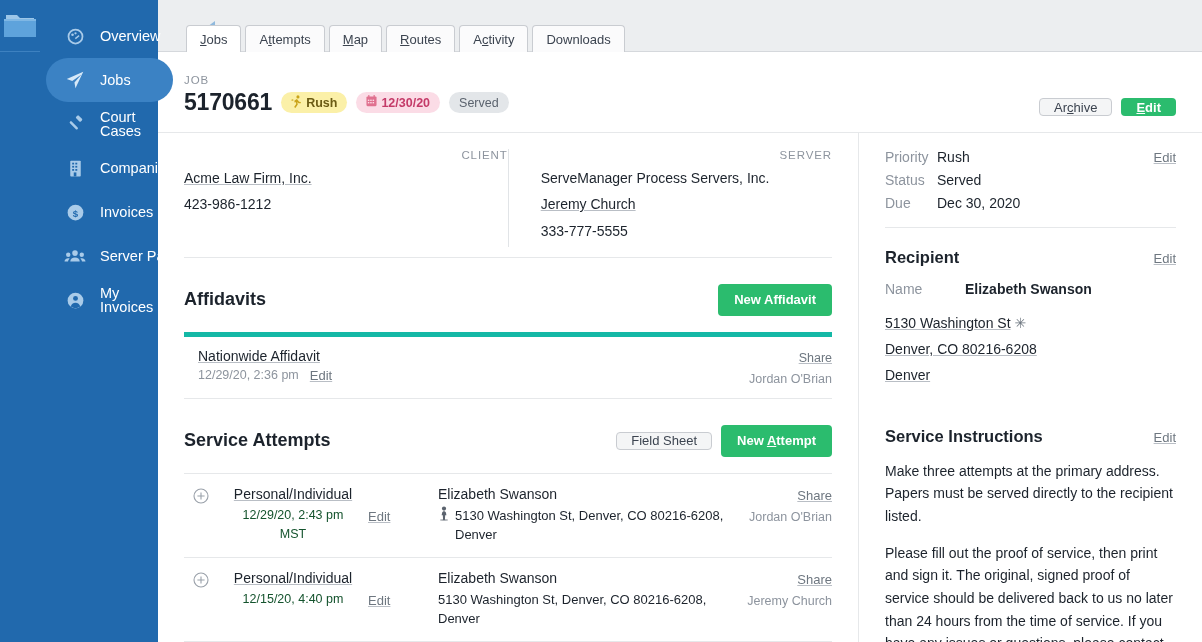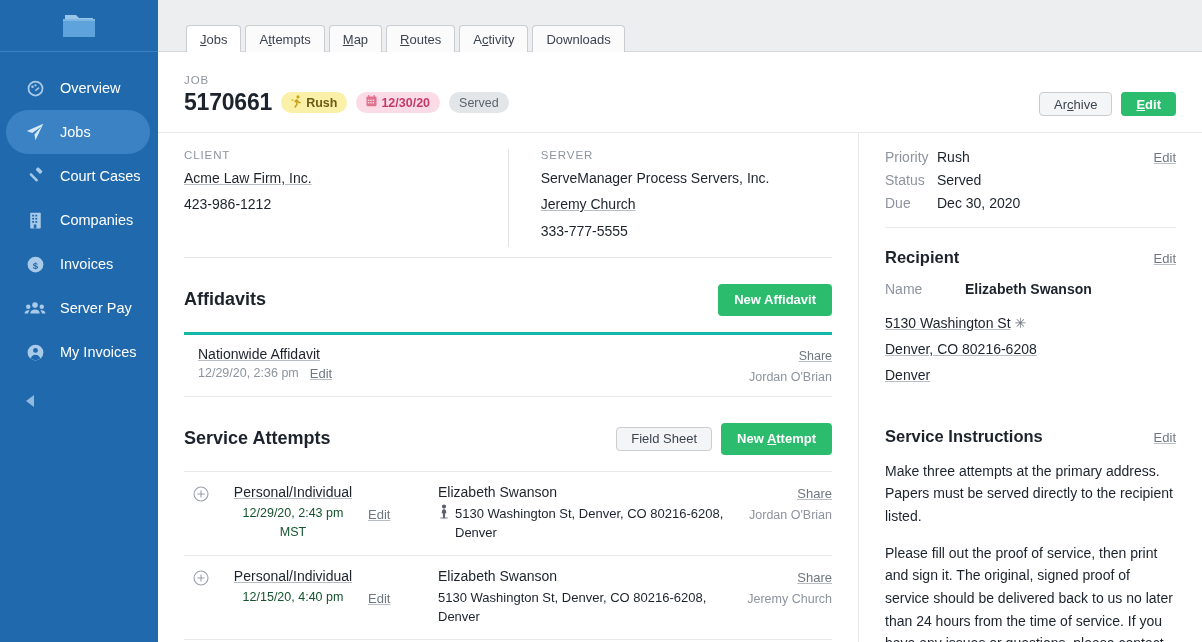--- a/index.html
+++ b/index.html
@@ -8,21 +8,21 @@
     font-family: "Liberation Sans", sans-serif;
     background: #ffffff;
     overflow: hidden;
   }
   .app { display: flex; width: 1202px; height: 642px; }
 
   
   .sidebar {
     width: 158px; min-width: 158px; height: 642px;
     background: #2169ad;
-    display: flex; flex-direction: column;
+    display: flex; flex-direction: row;
     position: relative;
   }
   .logo-area {
     height: 52px; display: flex; align-items: center; justify-content: center;
     border-bottom: 1px solid #3d81c0;
   }
   .logo-folder { width: 40px; height: 30px; position: relative; }
   .nav { padding-top: 14px; }
   .nav-item {
     display: flex; align-items: center;
@@ -80,55 +80,55 @@
     display: inline-flex; align-items: center; gap: 4px;
     height: 21px; padding: 0 10px; border-radius: 11px;
     font-size: 12.5px; font-weight: bold;
   }
   .badge-rush { background: #fbf0a8; color: #6b5b14; }
   .badge-date { background: #fbdce6; color: #c43a68; }
   .badge-status { background: #e3e6e9; color: #5b636e; font-weight: normal; }
 
   .jobhead-right { display: flex; gap: 9px; align-items: center; padding-top: 16px; }
   .btn {
-    height: 24px; padding: 0 14px; border-radius: 4px;
+    height: 18px; padding: 0 14px; border-radius: 4px;
     font-size: 13px; display: inline-flex; align-items: center;
     cursor: pointer; border: 1px solid transparent;
   }
   .btn-secondary { background: #f4f5f6; border-color: #c9ccd1; color: #3c4450; }
   .btn-green { background: #2bbc6e; color: #ffffff; font-weight: bold; }
   .btn-green.lg { height: 32px; padding: 0 15px; }
 
   .body-cols { flex: 1; display: flex; overflow: hidden; }
   .col-left { width: 700px; min-width: 700px; padding: 0 26px; }
   .col-right {
     flex: 1; padding: 16px 26px 0 26px;
     border-left: 1px solid #e6e8ea;
   }
 
   
   .cs-row { display: flex; padding: 16px 0 10px 0; }
   .cs-block { width: 330px; }
   .cs-block.server { padding-left: 32px; border-left: 1px solid #e1e4e7; }
-  .cs-title { font-size: 11.5px; color: #8d949e; letter-spacing: .9px; margin-bottom: 7px; }
+  .cs-title { font-size: 11.5px; color: #8d949e; letter-spacing: .9px; margin-bottom: 7px; text-align: right; }
   .cs-line { font-size: 14px; color: #1c232c; margin-bottom: 6px; line-height: 1.45; }
   a.link { color: #1c232c; text-decoration: underline; text-decoration-color: #b9bec5; cursor: pointer; }
   a.link-gray { color: #6e7780; text-decoration: underline; text-decoration-color: #b9bec5; cursor: pointer; font-size: 13px; }
 
   .hr { height: 1px; background: #e6e8ea; }
 
   .section-head {
     display: flex; align-items: center; justify-content: space-between;
     padding: 26px 0 16px 0;
   }
   .section-title { font-size: 18px; font-weight: bold; color: #1c232c; }
   .section-actions { display: flex; gap: 9px; align-items: center; }
 
   .list-row { display: flex; padding: 11px 0 12px 0; border-bottom: 1px solid #e6e8ea; }
-  .list-row.first { border-top: 3px solid #14b8a6; }
+  .list-row.first { border-top: 5px solid #14b8a6; }
   .aff-main { flex: 1; padding-left: 14px; }
   .aff-title { font-size: 14px; margin-bottom: 4px; }
   .aff-meta { font-size: 12.5px; color: #8d949e; display: flex; gap: 11px; align-items: center; }
   .aff-right { text-align: right; }
   .aff-right .share { font-size: 12.5px; }
   .aff-right .who { font-size: 12.5px; color: #8d949e; margin-top: 6px; }
 
   .att-row { display: flex; padding: 12px 0 12px 0; border-bottom: 1px solid #e6e8ea; }
   .att-row.first { border-top: 1px solid #e6e8ea; }
   .att-plus { width: 34px; padding-top: 2px; flex: 0 0 34px; display:flex; justify-content:center; }

